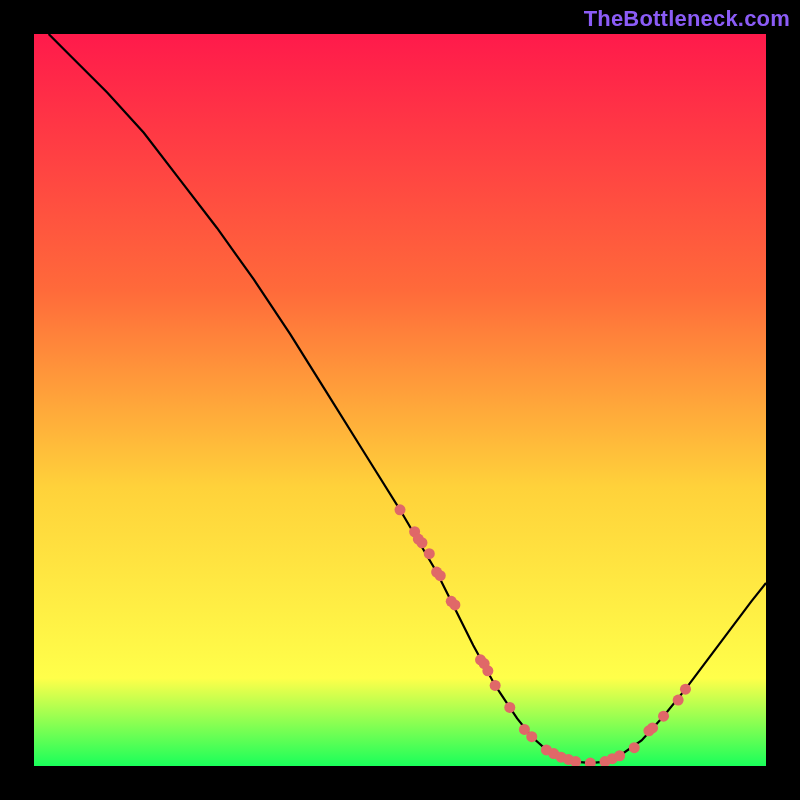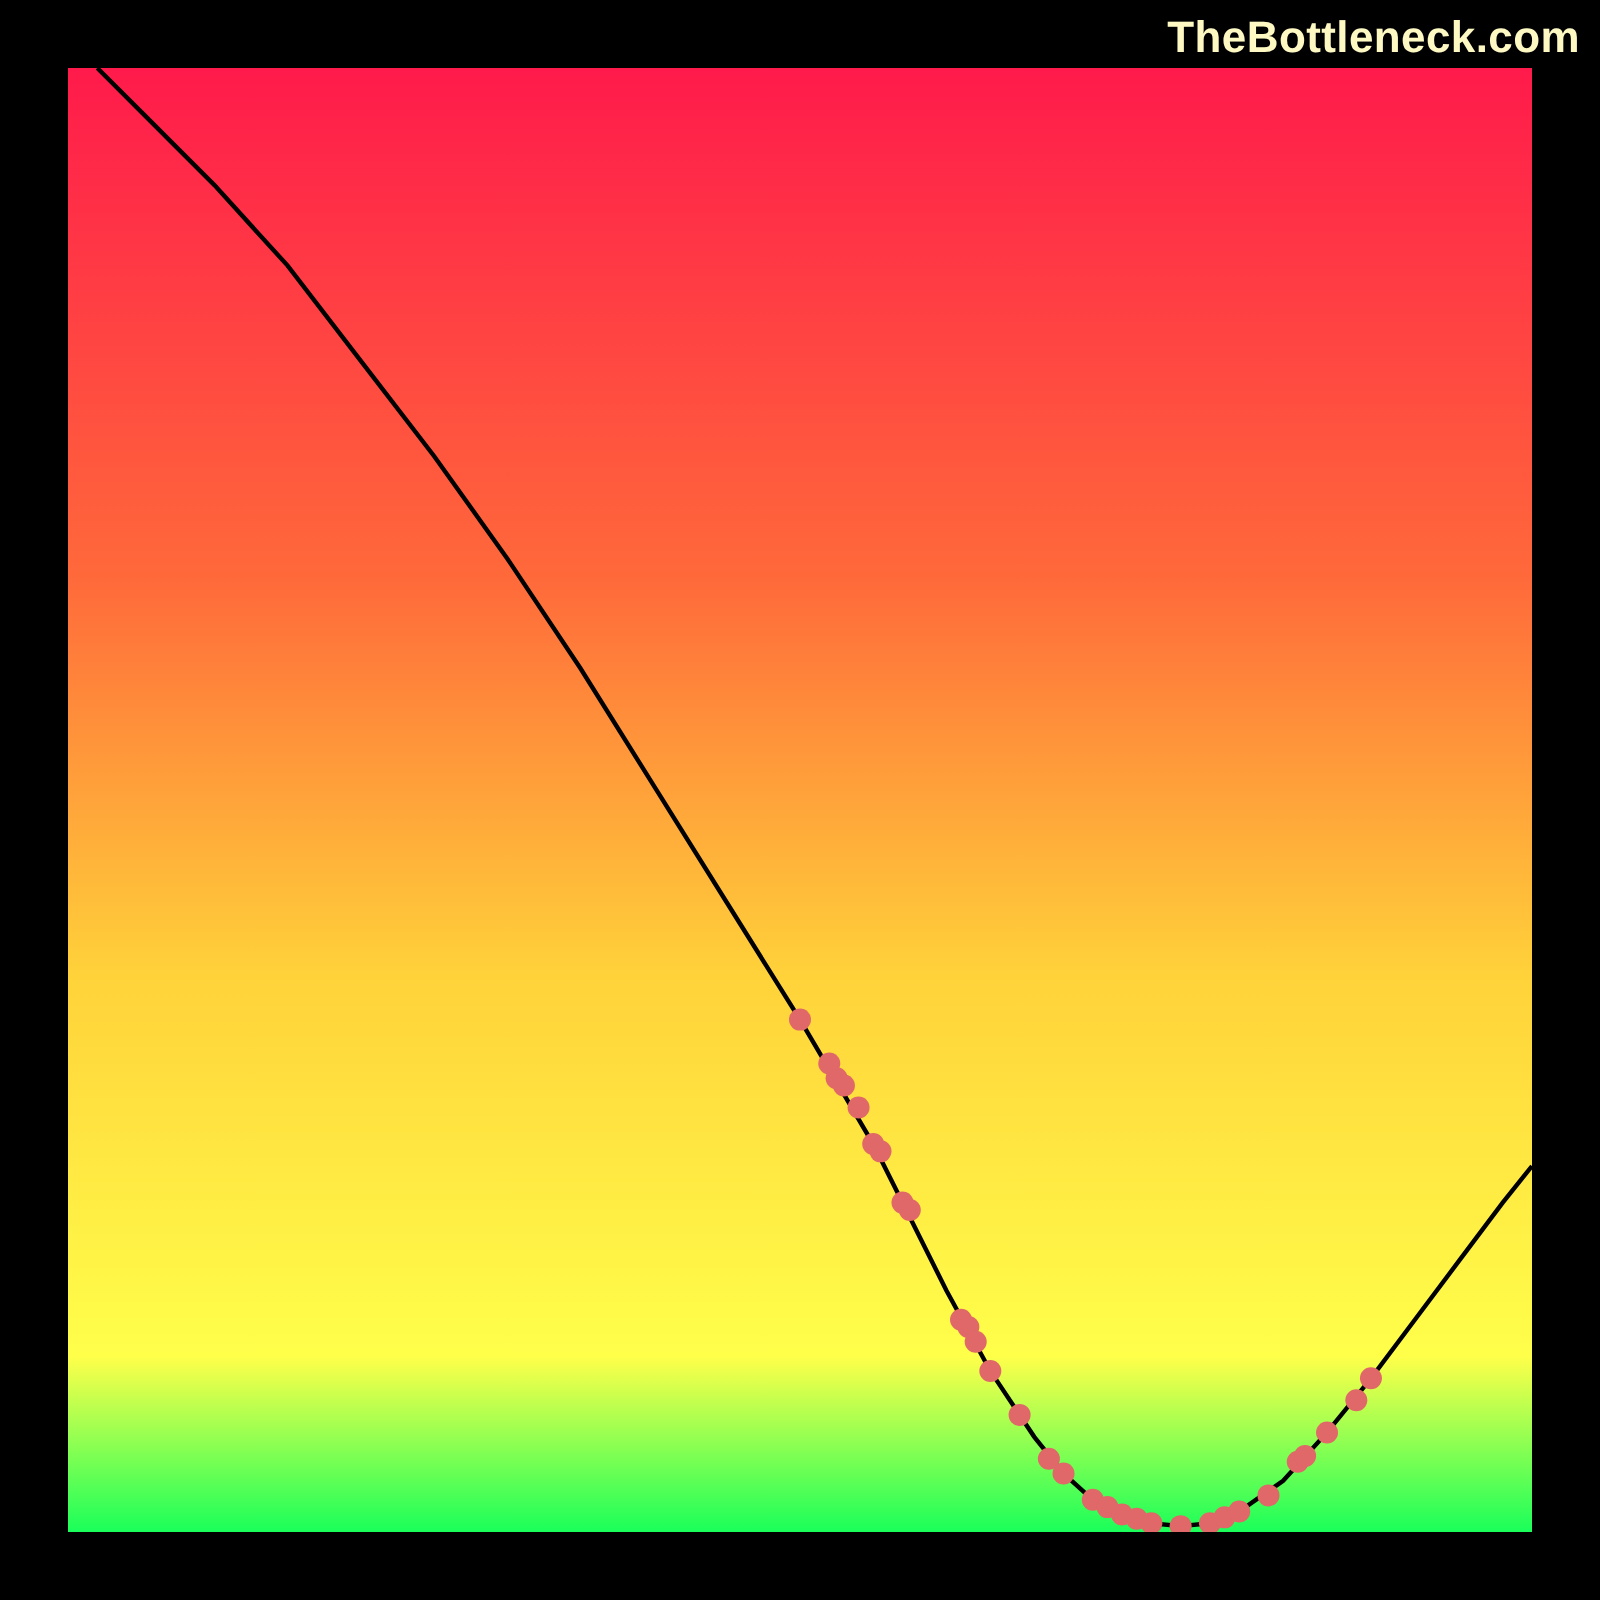--- a/index.html
+++ b/index.html
@@ -14,21 +14,21 @@
   .frame {
     position: relative;
     width: 800px;
     height: 800px;
     background: #000;
   }
   .watermark {
     position: absolute;
     top: 6px;
     right: 10px;
-    color: #fef9c3;
+    color: #8b5cf6;
     font-size: 22px;
     font-weight: 600;
     z-index: 10;
     letter-spacing: 0.2px;
   }
   .plot-wrap {
     position: absolute;
     left: 34px;
     top: 34px;
     width: 732px;

